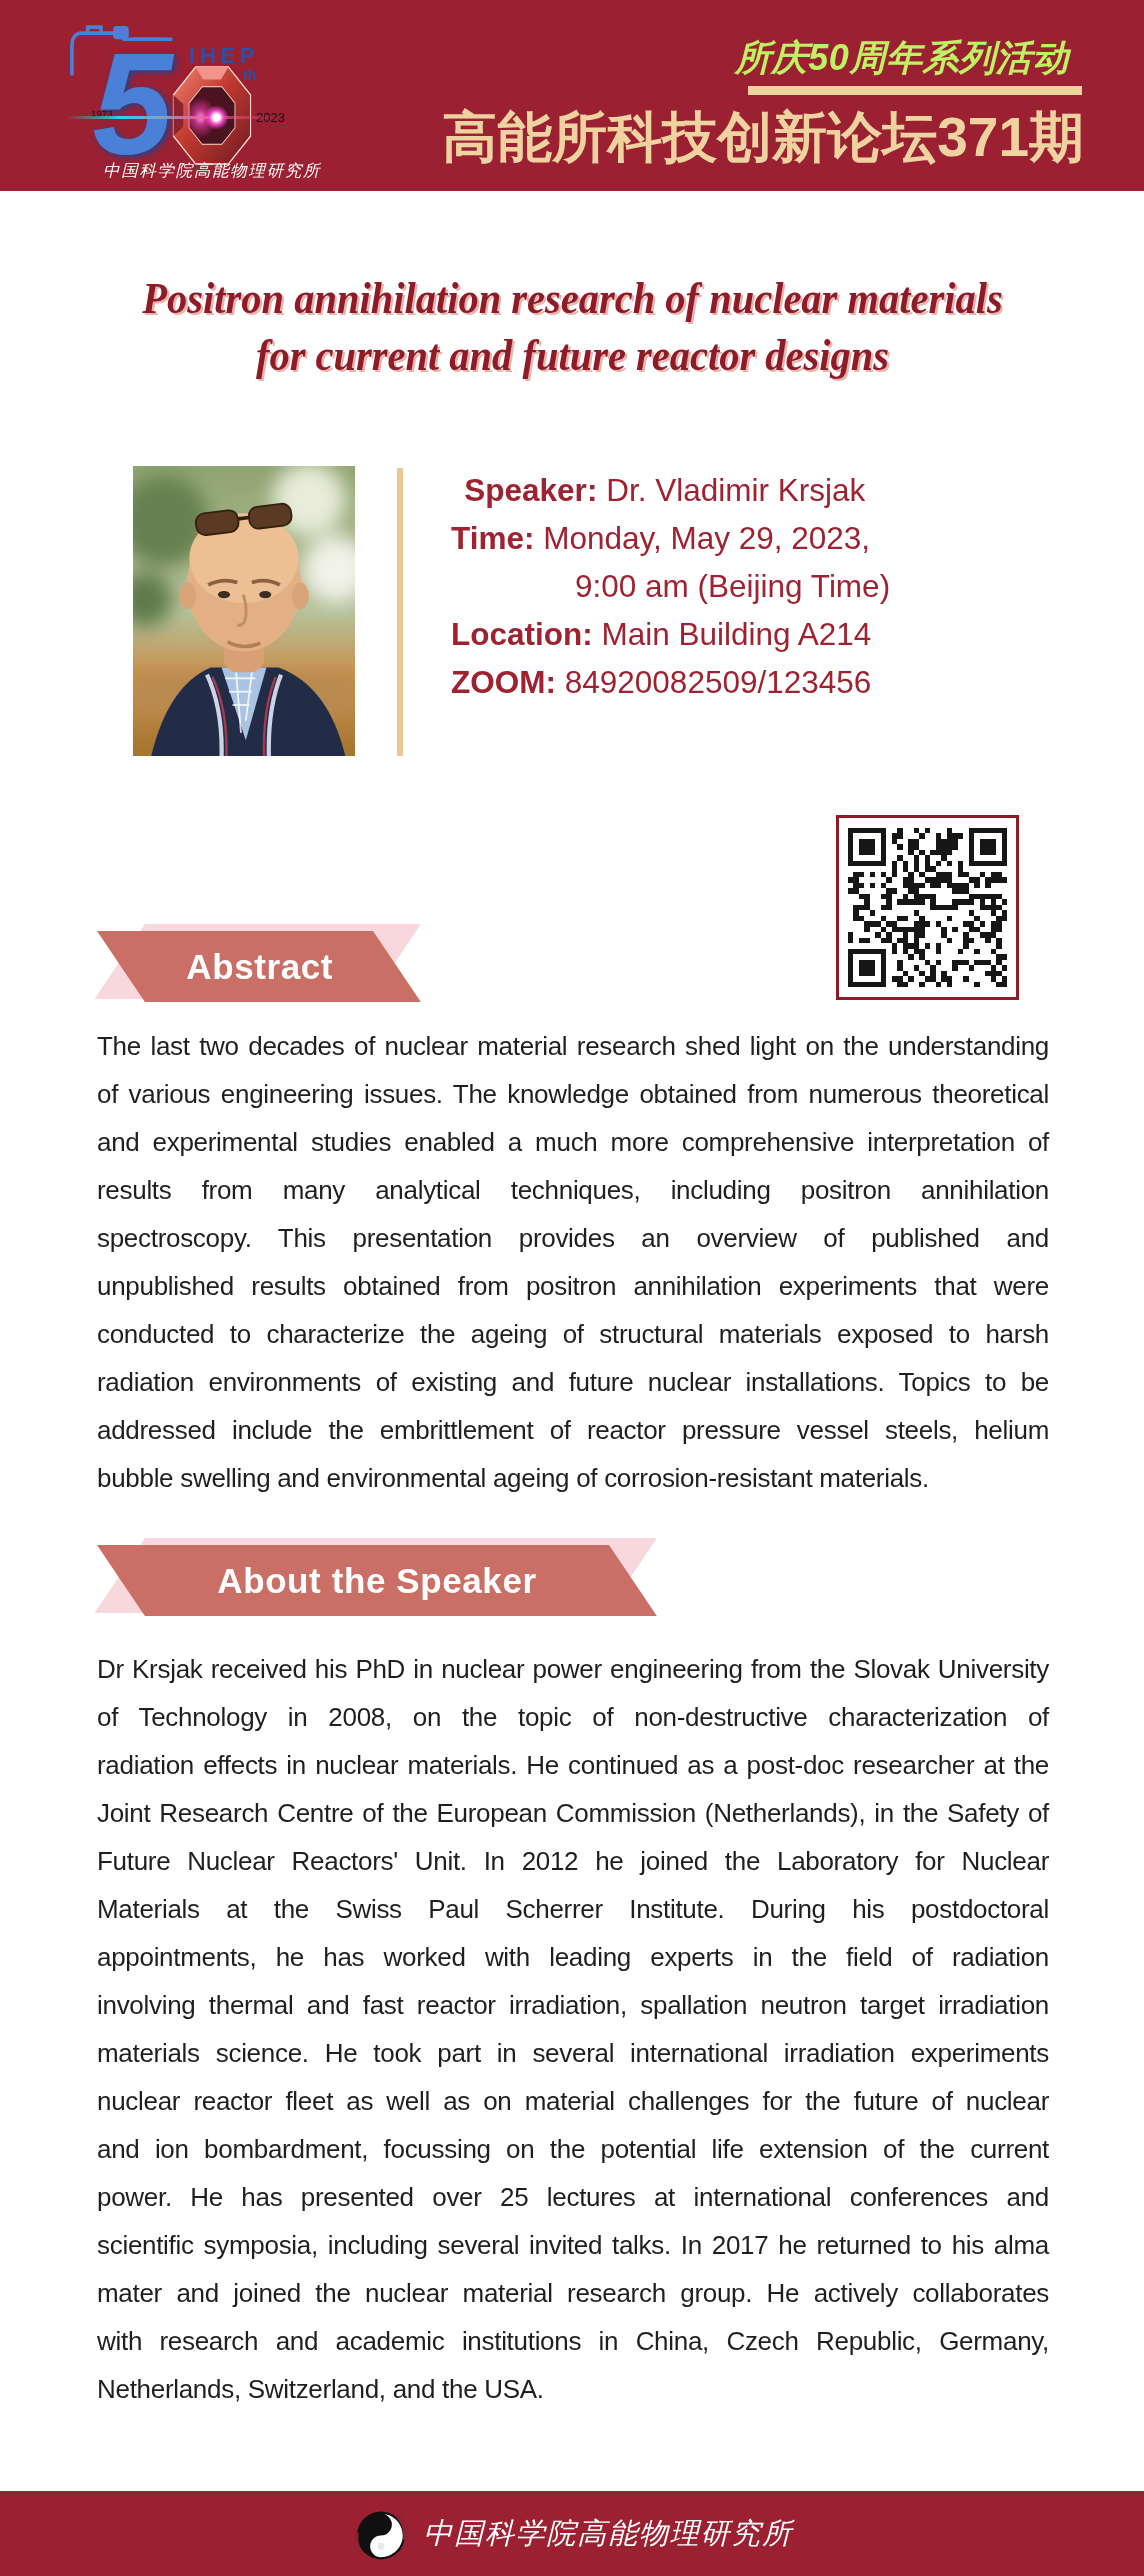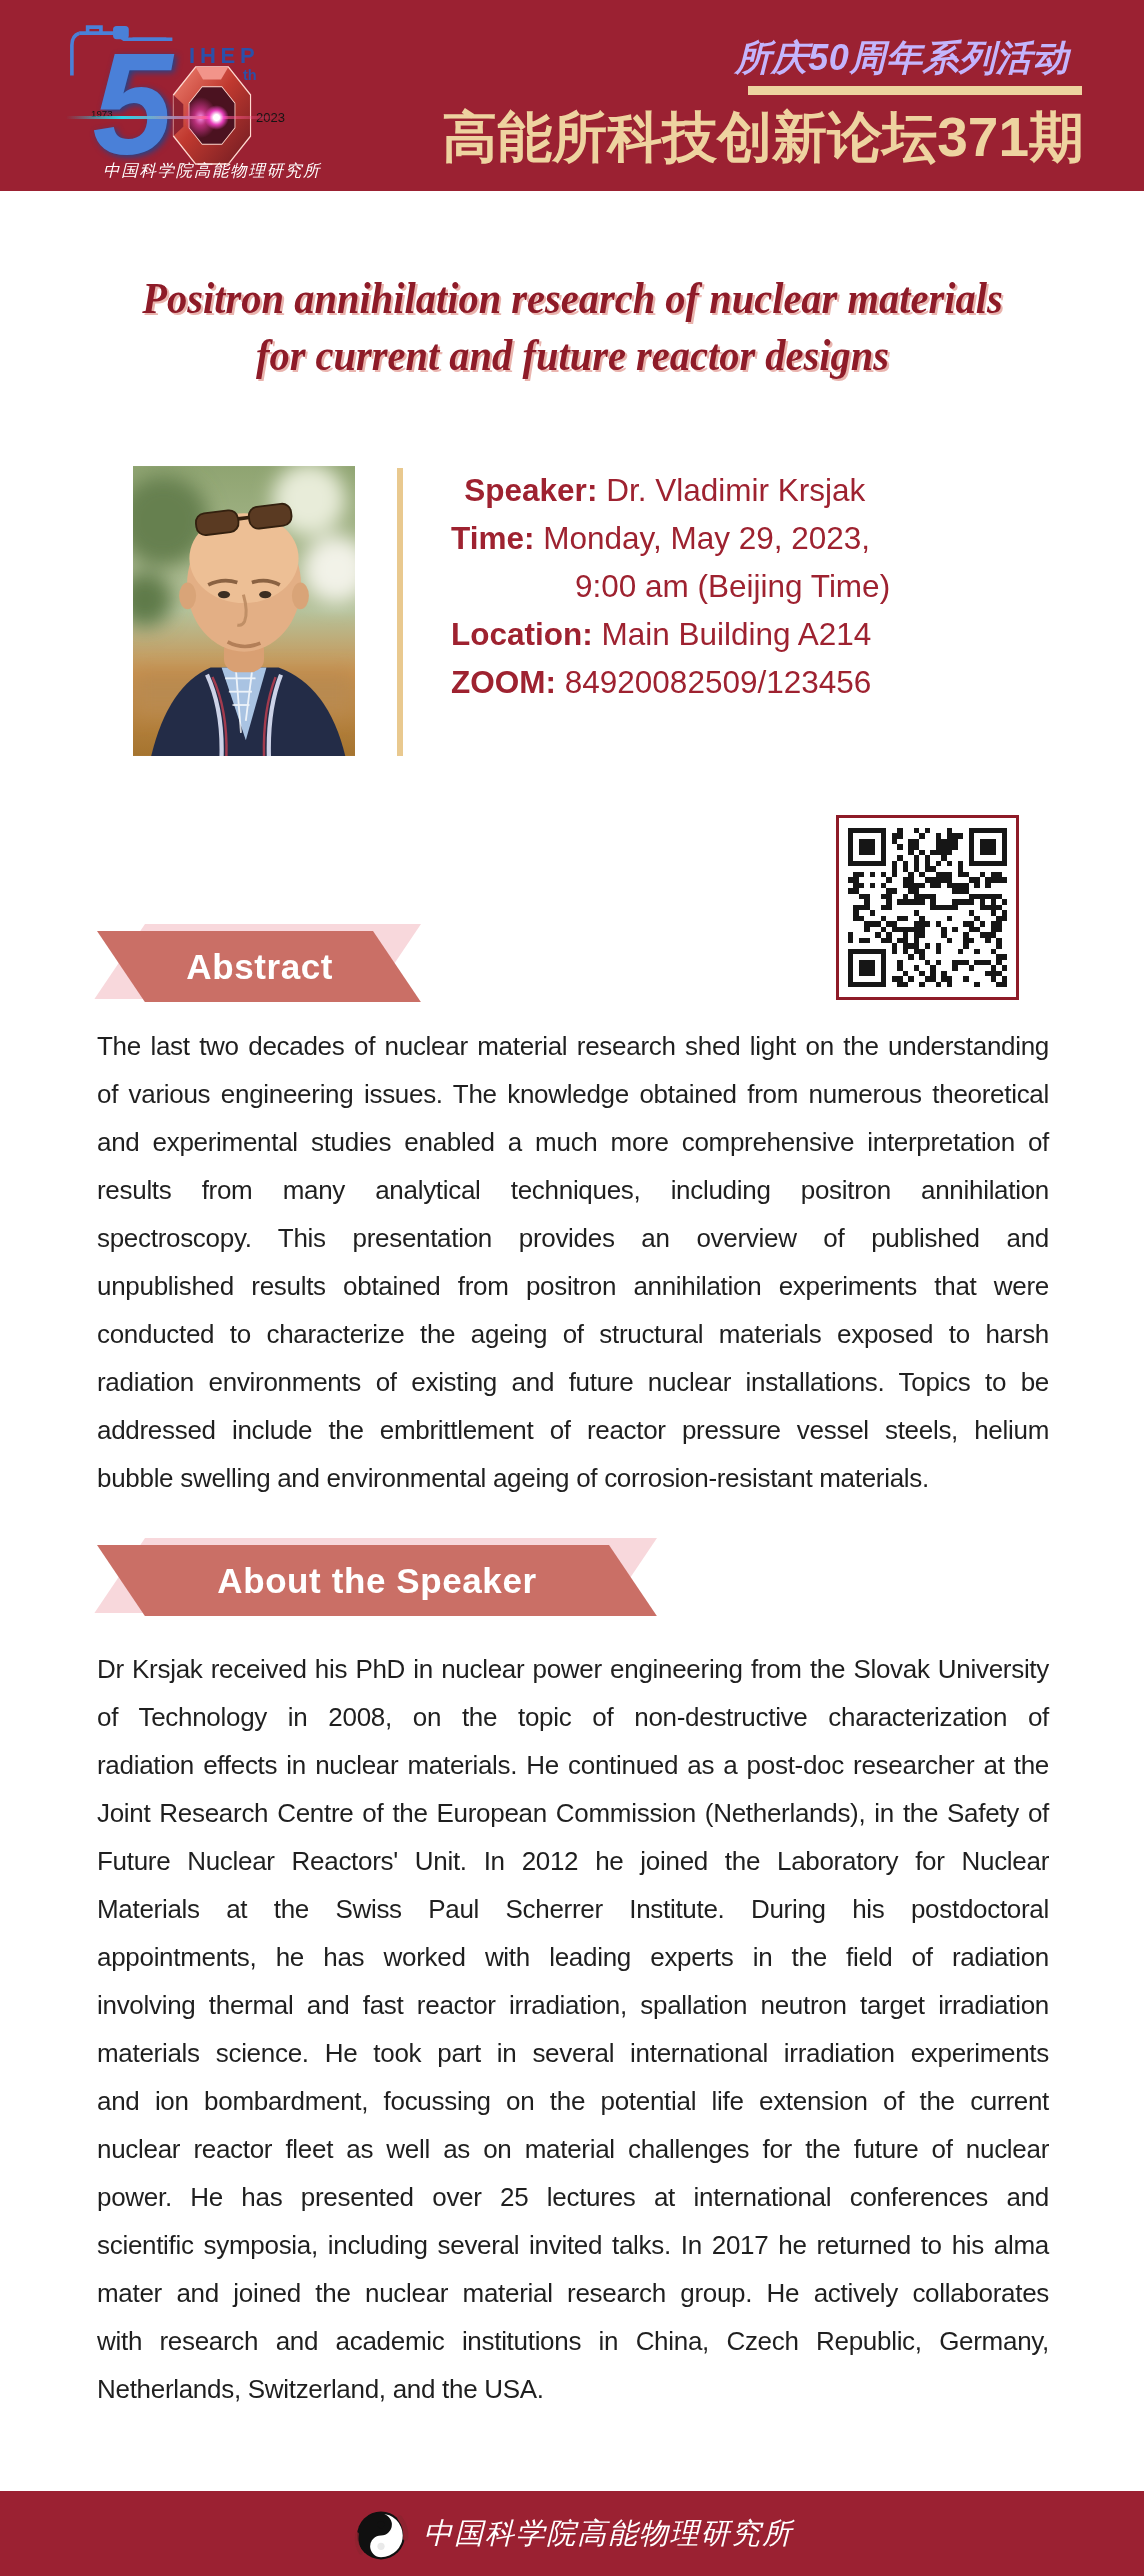--- a/index.html
+++ b/index.html
@@ -17,21 +17,21 @@
   .logo-oct{position:absolute;left:110px;top:59px;}
   .logo-1973{position:absolute;left:30px;top:103px;font-size:9.7px;color:#141414;}
   .logo-2023{position:absolute;left:195px;top:105px;font-size:13px;color:#141414;}
   .logo-flare{position:absolute;left:4.8px;top:111px;width:223px;height:3.6px;
       background:linear-gradient(90deg,rgba(0,210,230,0) 0%,#2bd6e8 25%,rgba(255,90,150,.85) 62%,rgba(255,0,60,0) 96%);
       filter:blur(0.6px);}
   .logo-star{position:absolute;left:141px;top:98px;width:29px;height:29px;
       background:radial-gradient(circle,#ffffff 0 3px,rgba(255,70,210,.85) 7.3px,rgba(255,70,210,0) 60%);}
   .logo-cn{position:absolute;left:42px;top:155px;width:200px;font-size:16.4px;color:#fff;font-style:italic;
       letter-spacing:1.8px;white-space:nowrap;}
-  .series{position:absolute;top:34px;right:76px;font-size:36px;color:#c4b5fd;font-style:italic;font-weight:600;
+  .series{position:absolute;top:34px;right:76px;font-size:36px;color:#bef264;font-style:italic;font-weight:600;
       letter-spacing:0.6px;white-space:nowrap;}
   .series-bar{position:absolute;top:86px;left:748px;width:334px;height:9px;background:var(--gold,#EED3A0);}
   .forum-title{position:absolute;top:104px;right:61px;font-size:55px;line-height:67px;font-weight:800;
       color:var(--gold,#EED3A0);white-space:nowrap;}
 
   
   .title{position:absolute;left:0;top:270px;width:1145px;text-align:center;
       font-family:"Liberation Serif",serif;font-weight:bold;font-style:italic;color:var(--title-red,#8E1B28);}
   .title-line{font-size:44px;line-height:57px;transform:scaleX(0.92);transform-origin:center;
       text-shadow:2.4px 2.4px 0 #e9b4ae;white-space:nowrap;}
@@ -1081,22 +1081,22 @@
   <div class="para para-bio">
     <div class="pline">Dr Krsjak received his PhD in nuclear power engineering from the Slovak University</div>
     <div class="pline">of Technology in 2008, on the topic of non-destructive characterization of</div>
     <div class="pline">radiation effects in nuclear materials. He continued as a post-doc researcher at the</div>
     <div class="pline">Joint Research Centre of the European Commission (Netherlands), in the Safety of</div>
     <div class="pline">Future Nuclear Reactors' Unit. In 2012 he joined the Laboratory for Nuclear</div>
     <div class="pline">Materials at the Swiss Paul Scherrer Institute. During his postdoctoral</div>
     <div class="pline">appointments, he has worked with leading experts in the field of radiation</div>
     <div class="pline">involving thermal and fast reactor irradiation, spallation neutron target irradiation</div>
     <div class="pline">materials science. He took part in several international irradiation experiments</div>
+    <div class="pline">nuclear reactor fleet as well as on material challenges for the future of nuclear</div>
     <div class="pline">and ion bombardment, focussing on the potential life extension of the current</div>
-    <div class="pline">nuclear reactor fleet as well as on material challenges for the future of nuclear</div>
     <div class="pline">power. He has presented over 25 lectures at international conferences and</div>
     <div class="pline">scientific symposia, including several invited talks. In 2017 he returned to his alma</div>
     <div class="pline">mater and joined the nuclear material research group. He actively collaborates</div>
     <div class="pline">with research and academic institutions in China, Czech Republic, Germany,</div>
     <div class="pline last">Netherlands, Switzerland, and the USA.</div>
   </div>
 
   <div class="footer">
     <svg width="58" height="58" viewBox="0 0 80 80">
       <circle cx="40" cy="42" r="33" fill="#101010"></circle>

